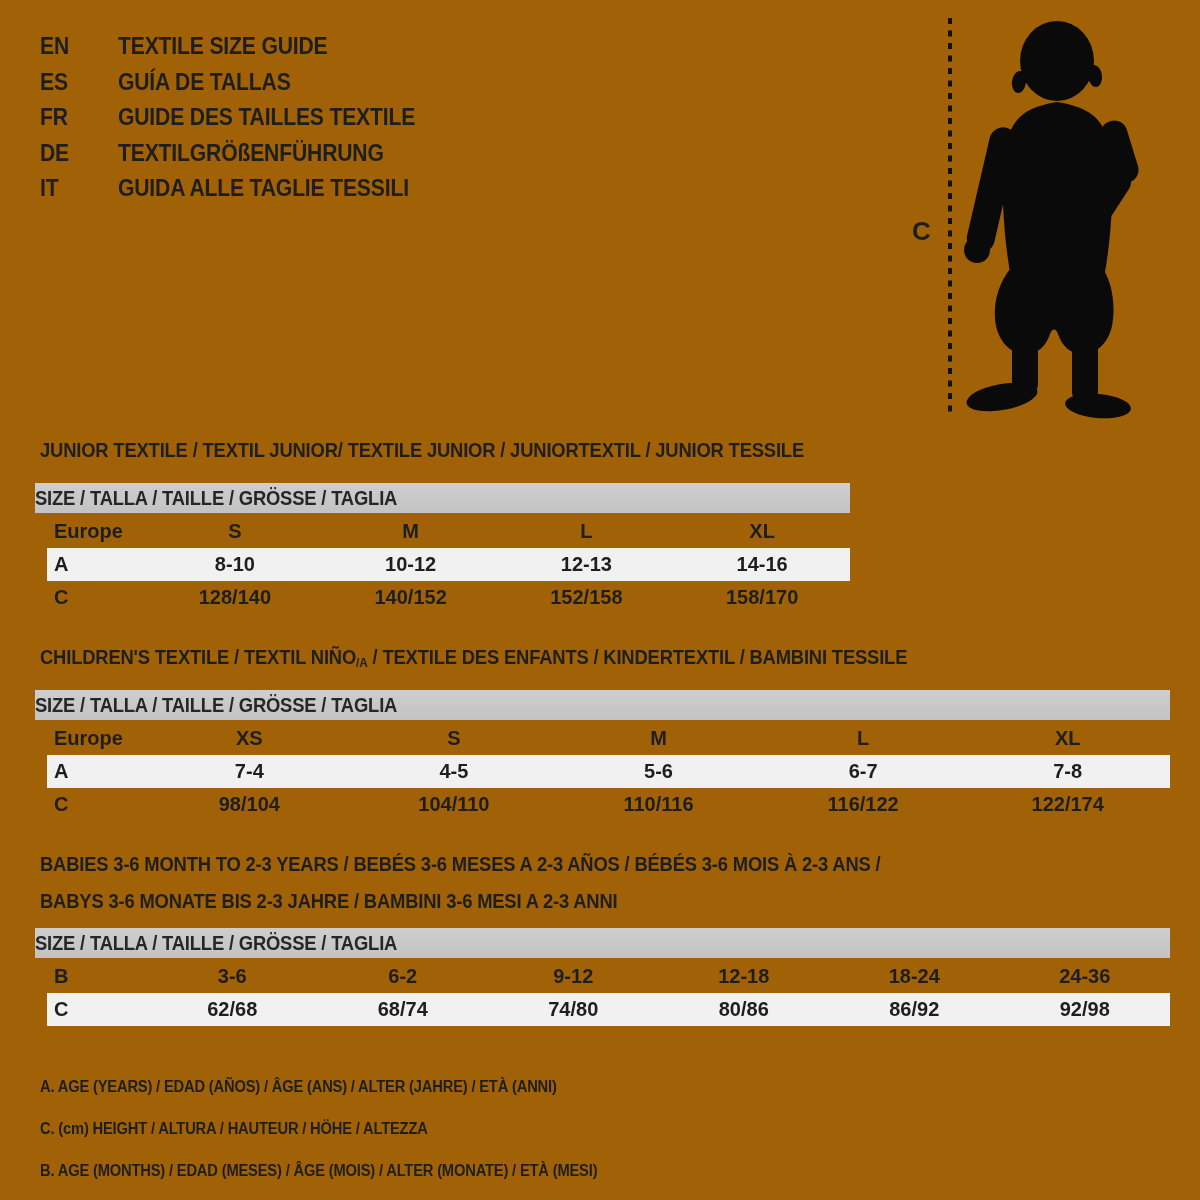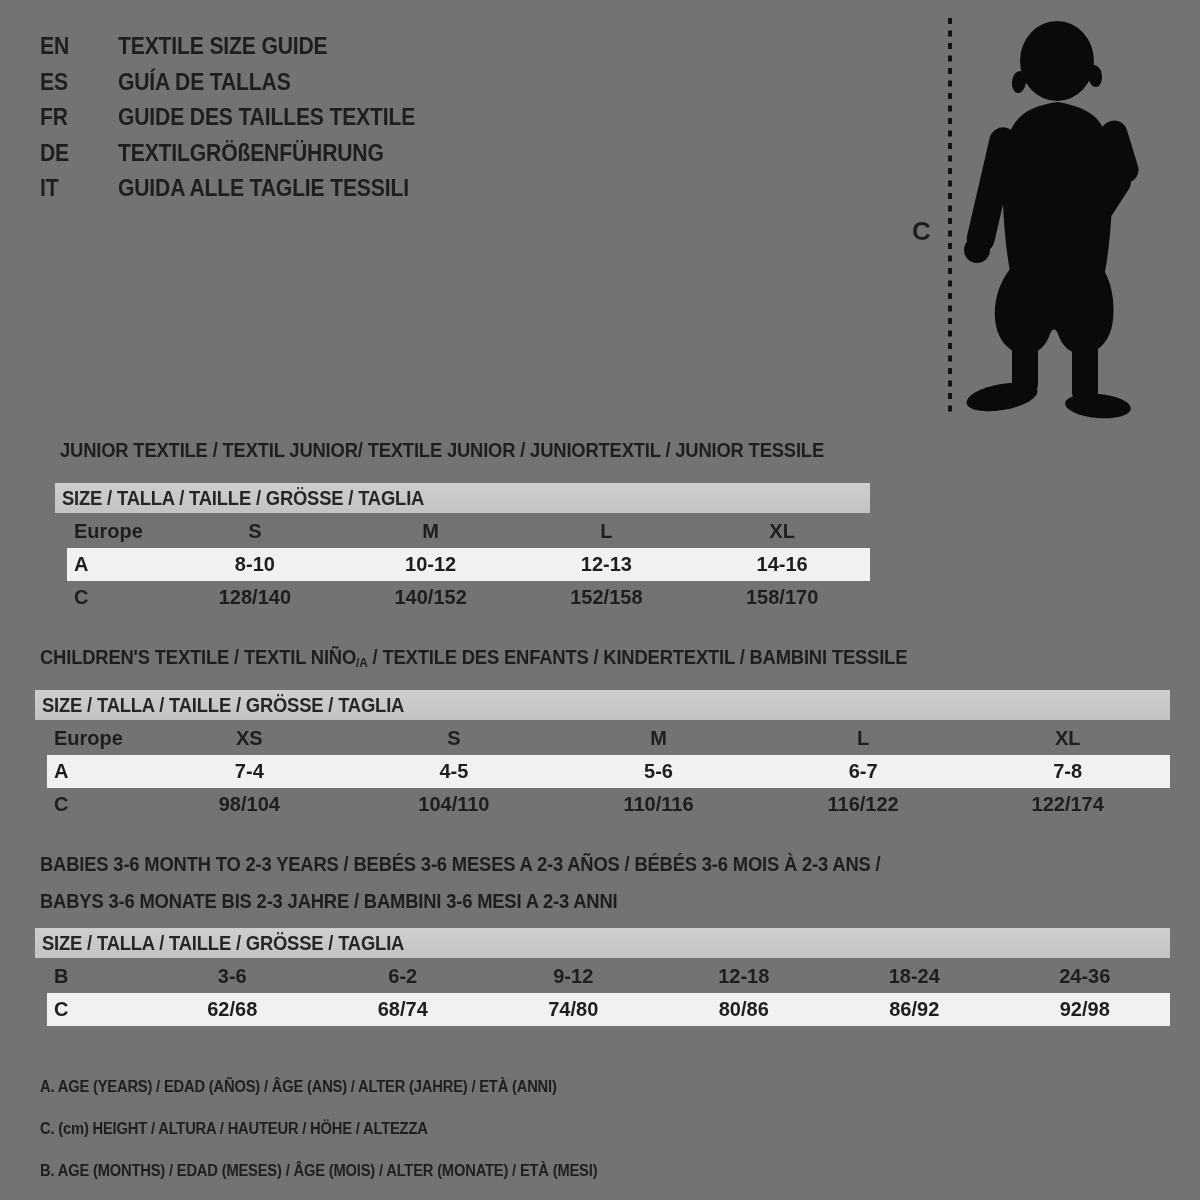--- a/index.html
+++ b/index.html
@@ -1,20 +1,20 @@
 <!DOCTYPE html>
 <html><head>
 <meta charset="utf-8">
 <style>
   html, body { margin: 0; padding: 0; background: #ffffff; }
   .page {
     position: relative;
     width: 1200px;
     height: 1200px;
-    background: #737373;
+    background: #a16207;
     overflow: hidden;
     font-family: "Liberation Sans", sans-serif;
     font-weight: 700;
     color: #1e1e1e;
     -webkit-font-smoothing: antialiased;
   }
   .cx {
     display: inline-block;
     transform: scaleX(0.92);
     transform-origin: 0 50%;
@@ -29,21 +29,21 @@
   .figure-svg { position: absolute; left: 940px; top: 14px; width: 200px; height: 406px; }
   .measure-label { position: absolute; left: 912px; top: 216px; font-size: 26px; }
   
   .tbl { position: absolute; }
   .tbl-title { position: absolute; left: 5px; top: 0; font-size: 20px; line-height: 26px; }
   .tbl-title .sub { font-size: 13px; vertical-align: -3px; }
   .tbl-header {
     position: absolute; left: 0; right: 0; height: 30px;
     background: linear-gradient(#cecece, #c3c3c3);
     font-size: 20px; line-height: 30px;
-    padding-left: 7px; box-sizing: border-box;
+    box-sizing: border-box;
     color: #262626;
   }
   .tbl-rows { position: absolute; left: 12px; right: 0; }
   .row { display: grid; height: 33px; align-items: center; font-size: 20px; }
   .row.shaded { background: #f1f1f1; }
   .cols4 { grid-template-columns: 100px repeat(4, 1fr); }
   .cols5 { grid-template-columns: 100px repeat(5, 1fr); }
   .cols6 { grid-template-columns: 100px repeat(6, 1fr); }
   .cell-c { text-align: center; }
   .cell-l { padding-left: 7px; }
@@ -93,21 +93,21 @@
       <rect x="166" y="106" width="27" height="64" rx="13" transform="rotate(-17 179 138)"></rect>
       <rect x="156" y="152" width="27" height="56" rx="13" transform="rotate(33 169 180)"></rect>
       <path d="M70 255 C58 270 52 292 56 312 C60 330 72 340 86 340 C98 340 106 332 110 320 C112 314 116 314 118 320 C122 332 130 340 142 340 C156 340 168 330 172 312 C176 292 172 268 163 255 Z"></path>
       <rect x="72" y="316" width="26" height="66" rx="12"></rect>
       <rect x="132" y="316" width="26" height="74" rx="12"></rect>
       <ellipse cx="62" cy="383" rx="36" ry="13" transform="rotate(-10 62 383)"></ellipse>
       <ellipse cx="158" cy="392" rx="33" ry="12" transform="rotate(5 158 392)"></ellipse>
     </g>
   </svg>
 
-  <div class="tbl" style="left:35px; top:437px; width:815px; height:180px;margin-left:20px;">
+  <div class="tbl" style="left:35px; top:437px; width:815px; height:180px;">
     <div class="tbl-title"><span class="cx">JUNIOR TEXTILE / TEXTIL JUNIOR/ TEXTILE JUNIOR / JUNIORTEXTIL / JUNIOR TESSILE</span></div>
     <div class="tbl-header" style="top:46px;"><span class="cx">SIZE / TALLA / TAILLE / GRÖSSE / TAGLIA</span></div>
     <div class="tbl-rows" style="top:78px;">
       <div class="row cols4">
         <div class="cell-l">Europe</div>
         <div class="cell-c">S</div>
         <div class="cell-c">M</div>
         <div class="cell-c">L</div>
         <div class="cell-c">XL</div>
       </div>

